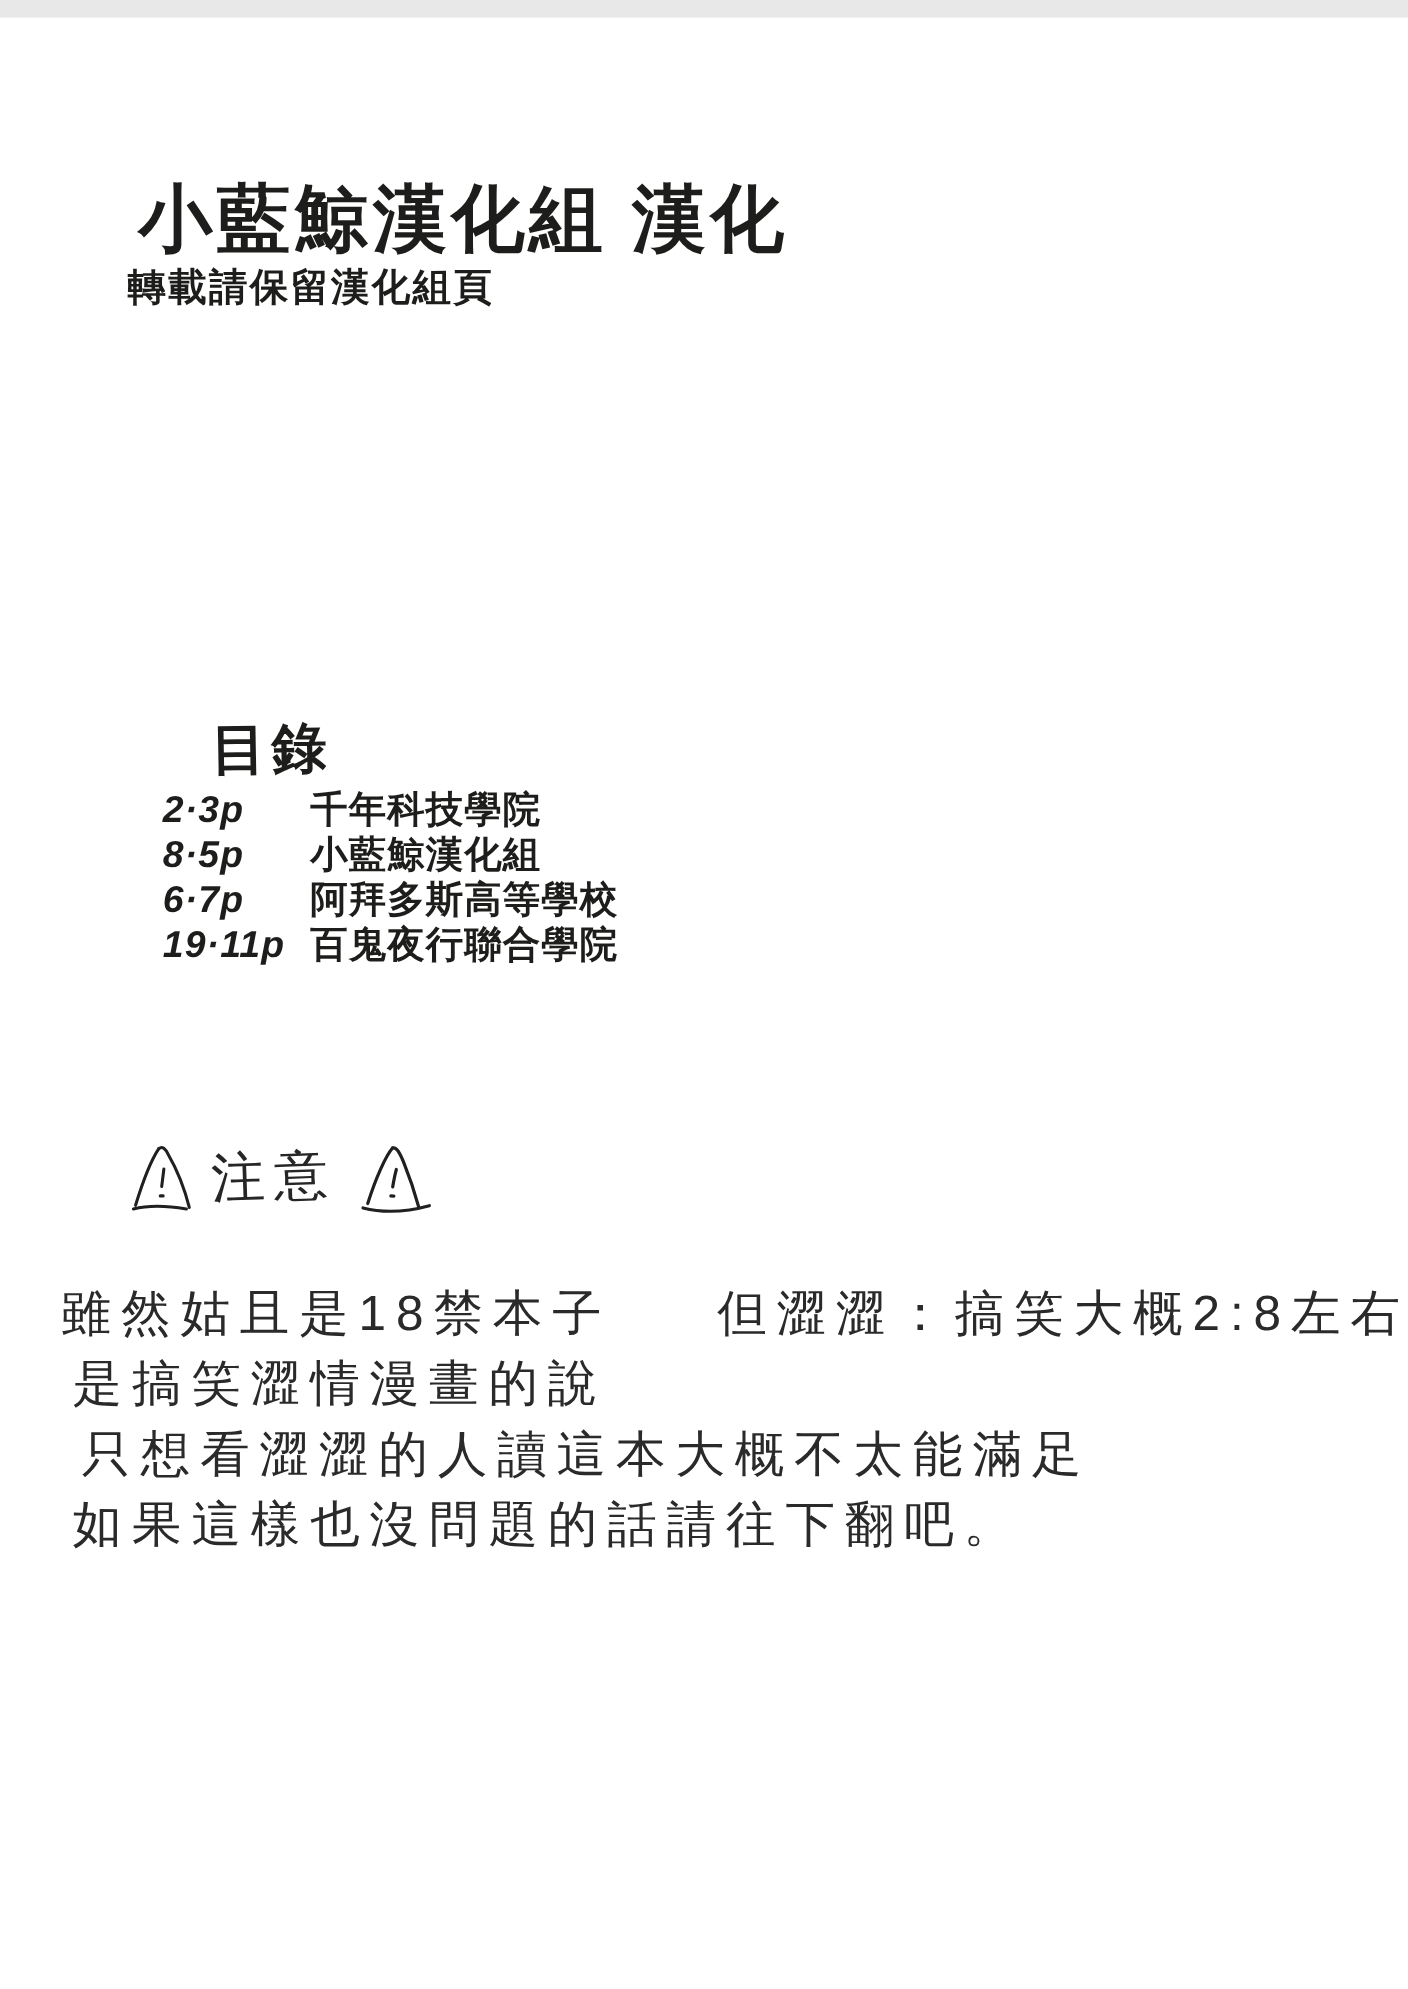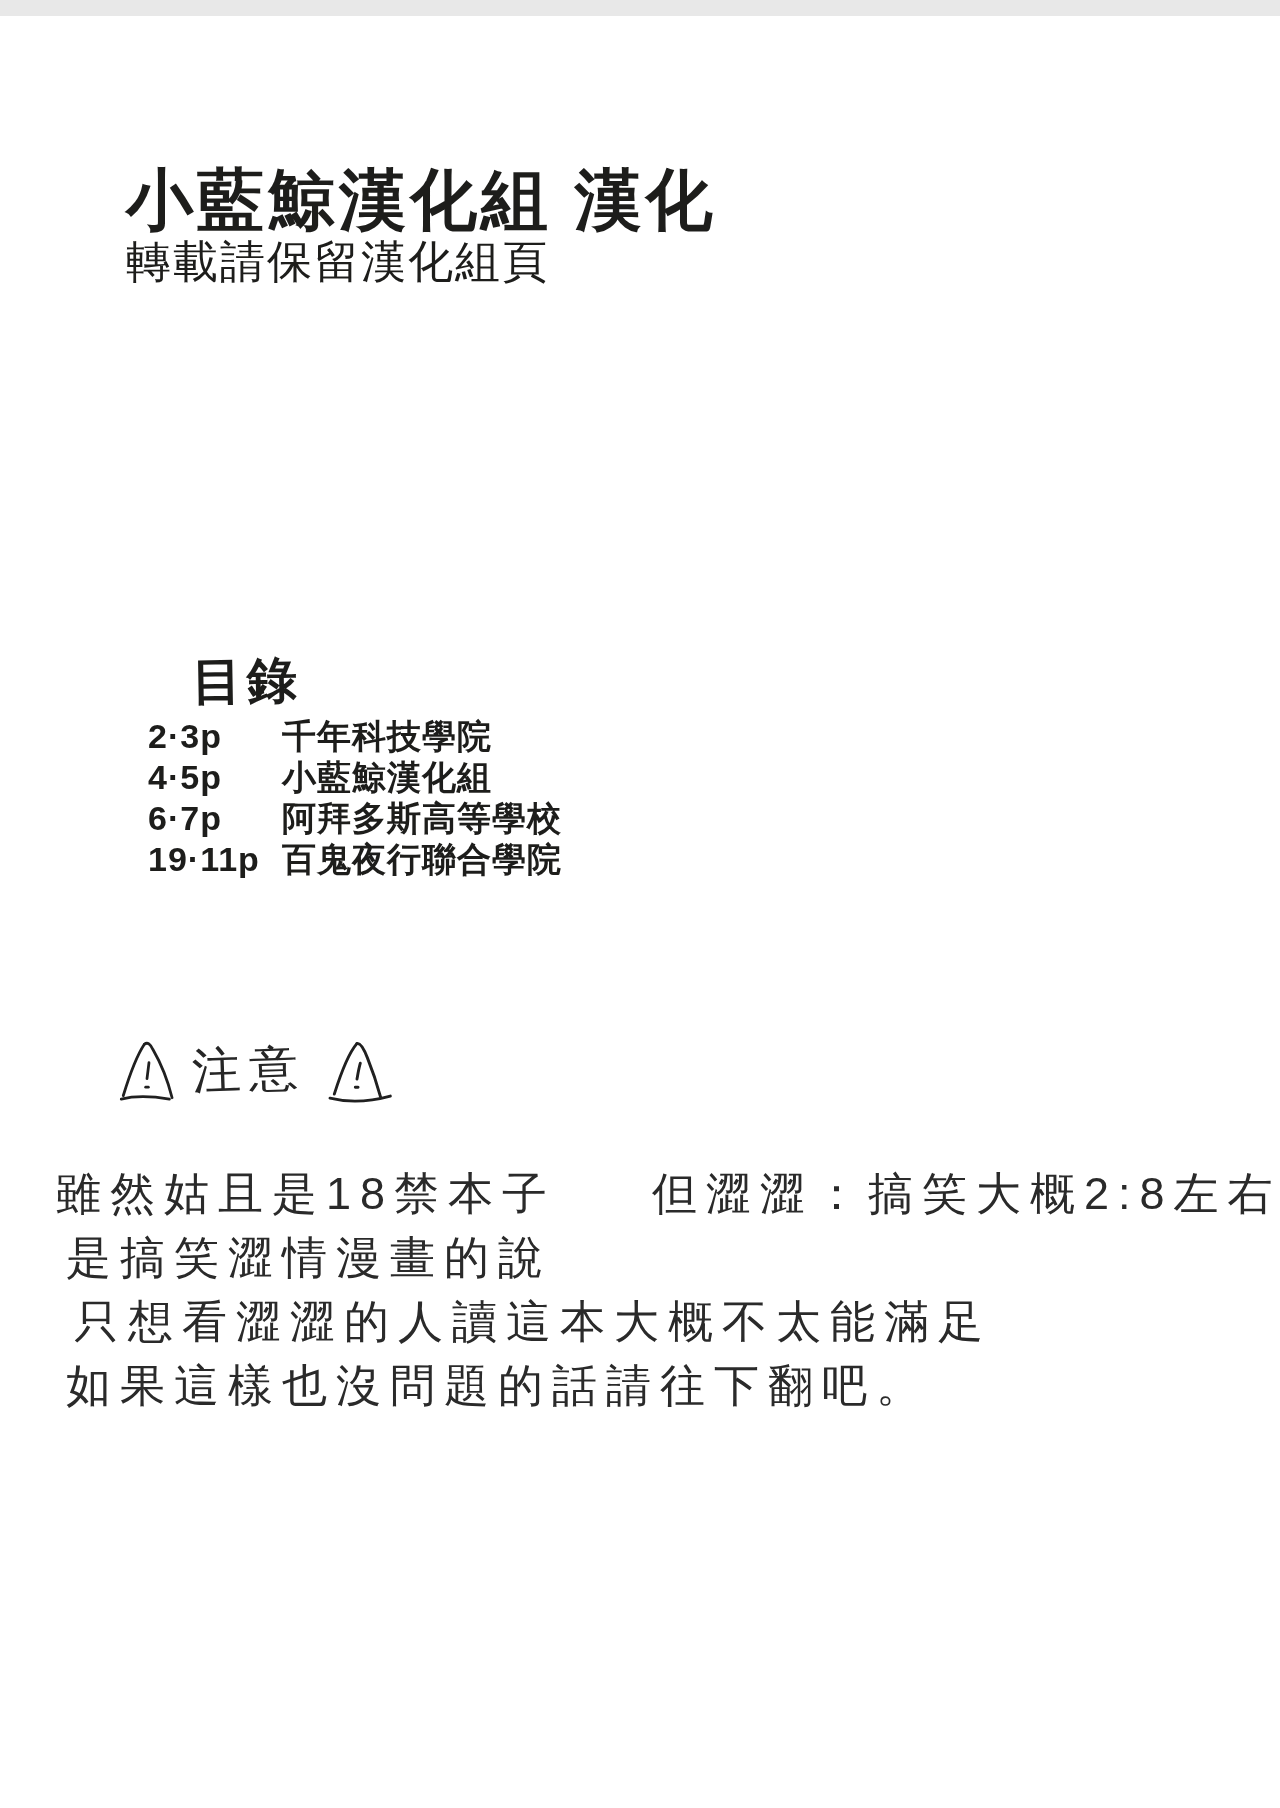--- a/index.html
+++ b/index.html
@@ -13,39 +13,39 @@
     overflow:hidden;
   }
 
   
   .title{
     position:absolute;left:126px;top:102px;
     font-size:67px;font-weight:900;letter-spacing:4px;
     line-height:1.1;white-space:nowrap;
   }
   .subtitles{
-    position:absolute;left:126px;top:220px;
-    font-size:45px;font-weight:400;letter-spacing:2px;
+    position:absolute;left:116px;top:220px;
+    font-size:35px;font-weight:700;letter-spacing:2px;
     line-height:51px;white-space:nowrap;
   }
   .subtitles p{margin:0;}
 
   
   .toc-heading{
     position:absolute;left:192px;top:590px;
     font-size:50px;font-weight:900;letter-spacing:5px;
     transform:rotate(-1deg);
   }
   .toc-list{
     position:absolute;left:148px;top:700px;
     margin:0;padding:0;list-style:none;
     font-size:34px;font-weight:800;line-height:41px;
     letter-spacing:1px;white-space:nowrap;
   }
-  .toc-pages{display:inline-block;min-width:134px;}
+  .toc-pages{display:inline-block;min-width:134px;font-style:italic;}
 
   
   .notice{
     position:absolute;left:114px;top:1016px;
     display:flex;align-items:center;gap:8px;
   }
   .tri{display:block;}
   .tri path{fill:none;stroke:#202020;stroke-width:4.2;stroke-linecap:round;stroke-linejoin:round;}
   .tri-2{transform:rotate(2deg);}
   .notice-label{
@@ -75,21 +75,21 @@
   <div class="subtitles">
     <p>轉載請保留漢化組頁</p>
   </div>
 
   <h2 class="toc-heading">目錄</h2>
   <ul class="toc-list">
     <li>
       <span class="toc-pages">2·3p</span><span>千年科技學院</span>
     </li>
     <li>
-      <span class="toc-pages">4·5p</span><span>小藍鯨漢化組</span>
+      <span class="toc-pages">8·5p</span><span>小藍鯨漢化組</span>
     </li>
     <li>
       <span class="toc-pages">6·7p</span><span>阿拜多斯高等學校</span>
     </li>
     <li>
       <span class="toc-pages">19·11p</span><span>百鬼夜行聯合學院</span>
     </li>
   </ul>
 
   <div class="notice">

